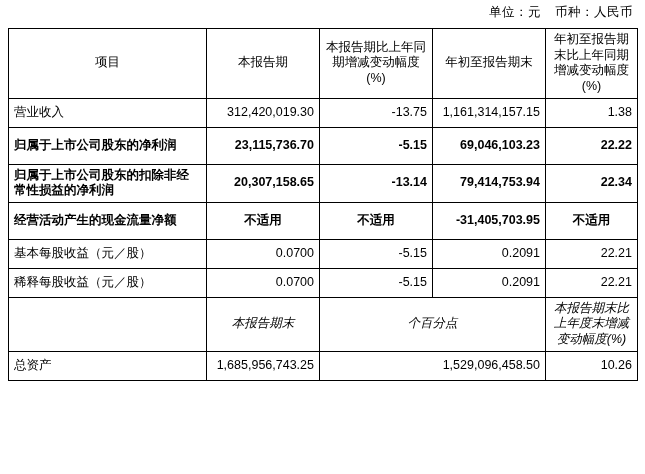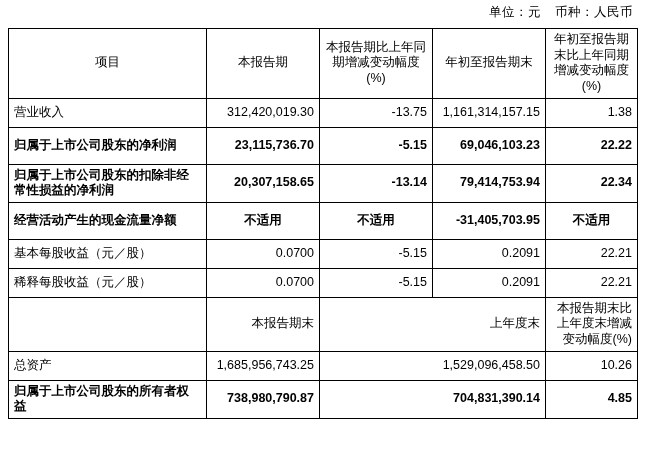--- a/index.html
+++ b/index.html
@@ -61,21 +61,21 @@
     vertical-align: middle;
     height: 62px;
   }
   .colw1 { width: 198px; }
   .colw2 { width: 113px; }
   .colw3 { width: 113px; }
   .colw4 { width: 113px; }
   .colw5 { width: 92px; }
   .row-tall td { height: 30px; font-weight: bold; }
   .row-std td { height: 22px; }
-  .sec-head td { height: 46px; text-align: right; }
+  .sec-head td { height: 46px; text-align: center; font-style: italic; }
 </style>
 </head>
 <body>
 
 <div class="page">
 
   <div class="unit-line">
     <span>单位：元</span><span class="gap"></span><span>币种：人民币</span>
   </div>
 
@@ -141,32 +141,26 @@
         <td class="c-num">0.0700</td>
         <td class="c-num">-5.15</td>
         <td class="c-num">0.2091</td>
         <td class="c-num">22.21</td>
       </tr>
 
 
       <tr class="sec-head">
         <td></td>
         <td>本报告期末</td>
-        <td colspan="2">上年度末</td>
+        <td colspan="2">个百分点</td>
         <td>本报告期末比上年度末增减变动幅度(%)</td>
       </tr>
 
       <tr class="row-std">
         <td class="c-label">总资产</td>
         <td class="c-num">1,685,956,743.25</td>
         <td colspan="2" class="c-num">1,529,096,458.50</td>
         <td class="c-num">10.26</td>
       </tr>
 
-      <tr class="row-tall">
-        <td class="c-label">归属于上市公司股东的所有者权益</td>
-        <td class="c-num">738,980,790.87</td>
-        <td colspan="2" class="c-num">704,831,390.14</td>
-        <td class="c-num">4.85</td>
-      </tr>
     </tbody>
   </table>
 </div>
 
 </body></html>

